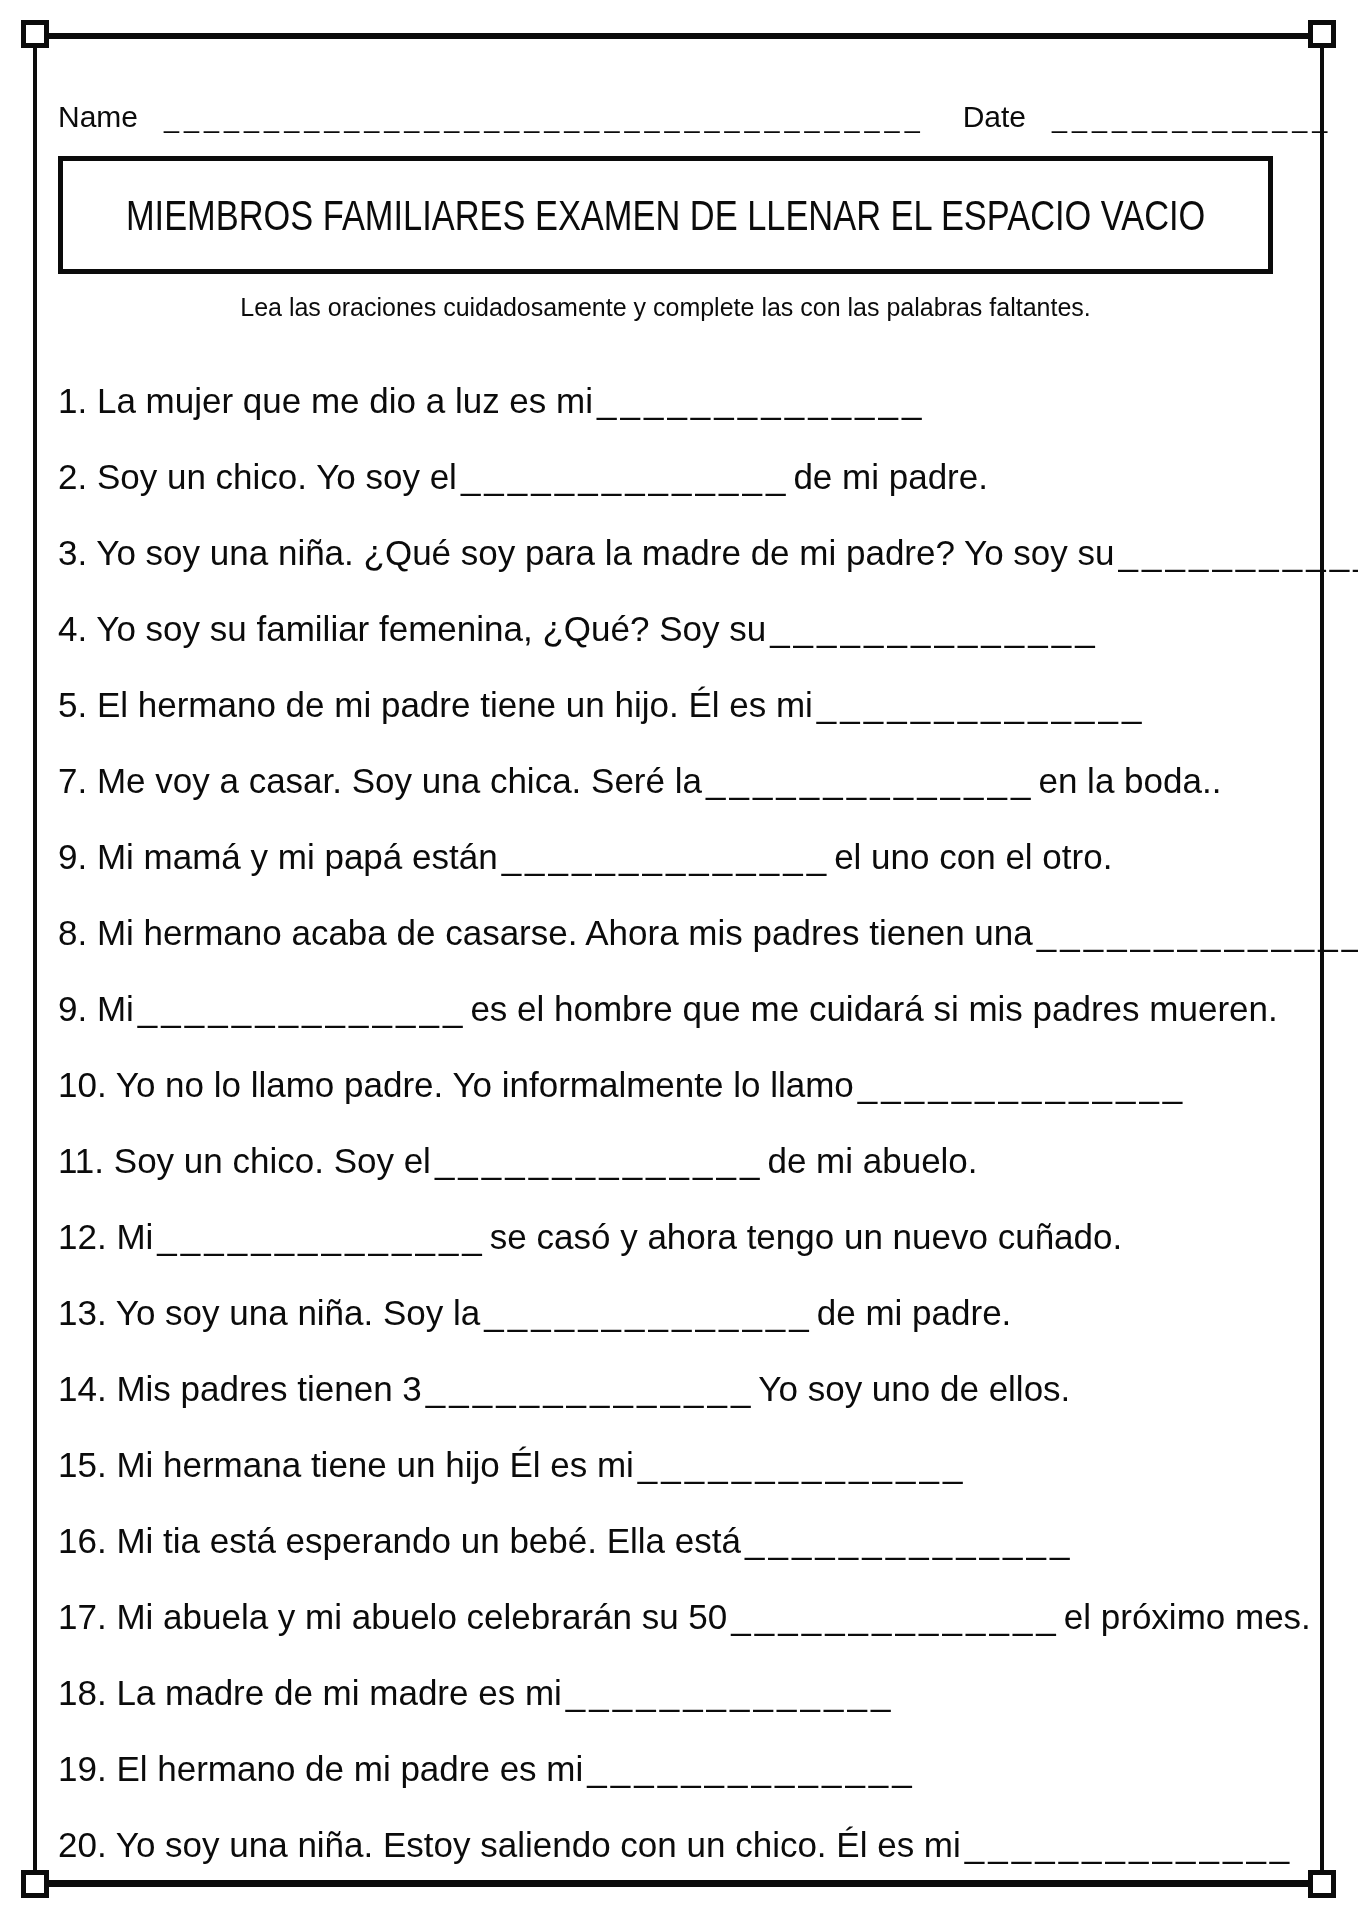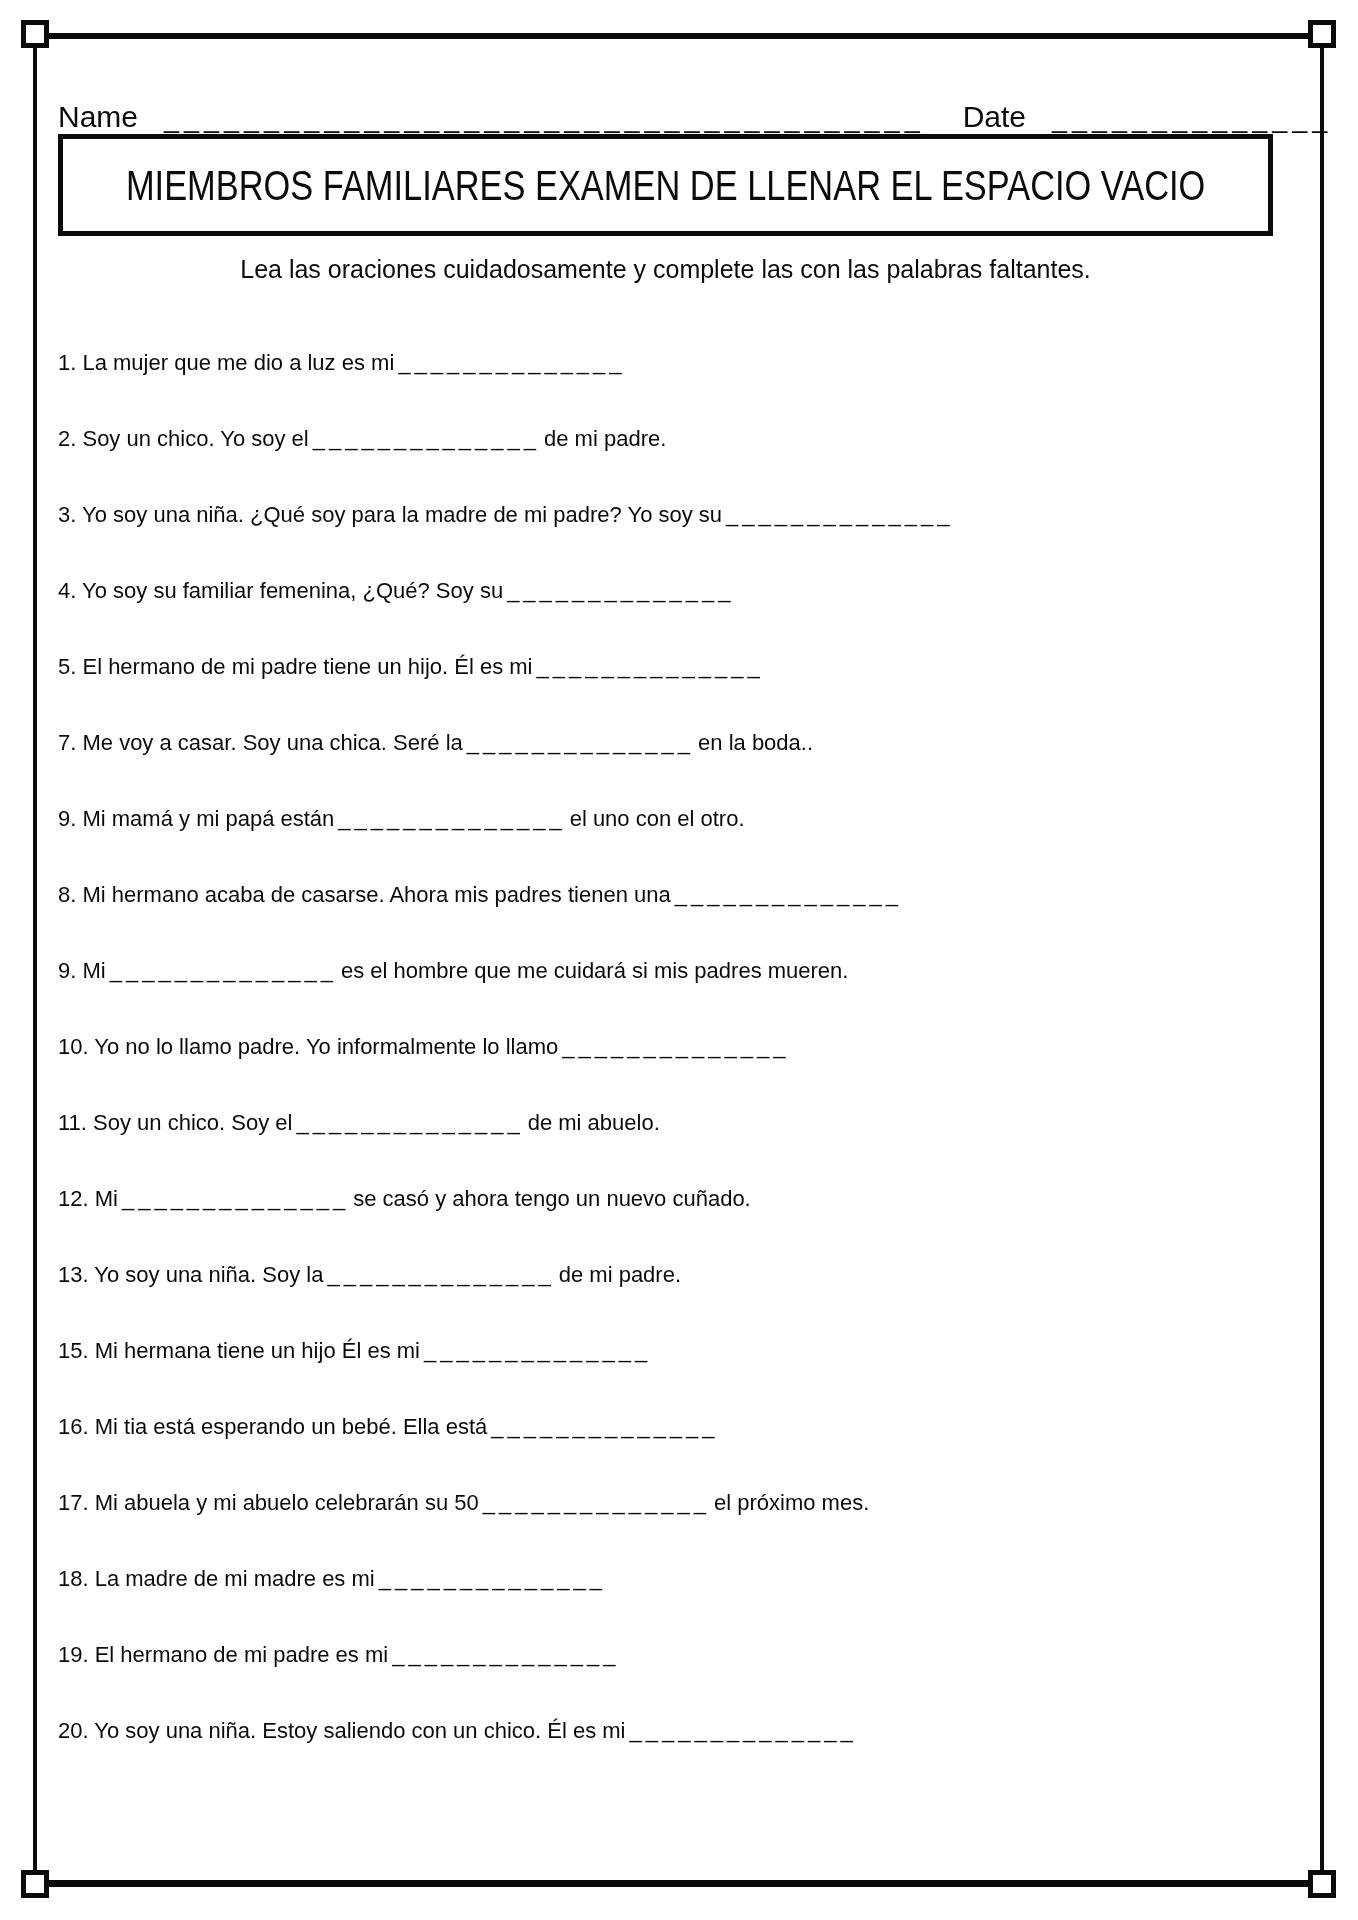--- a/index.html
+++ b/index.html
@@ -33,38 +33,38 @@
     display: flex; align-items: baseline;
     font-size: 30px; white-space: nowrap;
   }
   .fill-line {
     font-size: 27px; letter-spacing: 5px; line-height: 30px;
     margin-left: 26px; white-space: nowrap;
   }
   .date-label { margin-left: 38px; margin-top: 48px; }
 
   .title-box {
-    height: 102px;
+    margin-top: 22px; height: 118px;
     border: 5px solid #0b0b0b;
     display: flex; align-items: center; justify-content: center;
     overflow: hidden;
   }
   .title-text {
     font-size: 43px; white-space: nowrap;
     transform: scaleX(0.80); transform-origin: center;
   }
 
   .instructions {
     margin-top: 18px; text-align: center;
     font-size: 25px; line-height: 30px;
   }
 
   .questions { margin-top: 64px; }
   .question {
-    font-size: 22px; line-height: 30px;
+    font-size: 35px; line-height: 30px;
     margin-bottom: 46px; white-space: nowrap;
   }
   .blank {
     letter-spacing: 4px; margin: 0 4px;
   }
 </style>
 </head>
 <body>
 
 <div class="frame-line frame-top"></div>
@@ -112,20 +112,21 @@
     <div class="question"><span>9. Mi</span><span class="blank">______________</span><span>es el hombre que me cuidará si mis padres mueren.</span></div>
 
     <div class="question"><span>10. Yo no lo llamo padre. Yo informalmente lo llamo</span><span class="blank">______________</span><span></span></div>
 
     <div class="question"><span>11. Soy un chico. Soy el</span><span class="blank">______________</span><span>de mi abuelo.</span></div>
 
     <div class="question"><span>12. Mi</span><span class="blank">______________</span><span>se casó y ahora tengo un nuevo cuñado.</span></div>
 
     <div class="question"><span>13. Yo soy una niña. Soy la</span><span class="blank">______________</span><span>de mi padre.</span></div>
 
+    <div class="question"><span>14. Mis padres tienen 3</span><span class="blank">______________</span><span>Yo soy uno de ellos.</span></div>
 
     <div class="question"><span>15. Mi hermana tiene un hijo Él es mi</span><span class="blank">______________</span><span></span></div>
 
     <div class="question"><span>16. Mi tia está esperando un bebé. Ella está</span><span class="blank">______________</span><span></span></div>
 
     <div class="question"><span>17. Mi abuela y mi abuelo celebrarán su 50</span><span class="blank">______________</span><span>el próximo mes.</span></div>
 
     <div class="question"><span>18. La madre de mi madre es mi</span><span class="blank">______________</span><span></span></div>
 
     <div class="question"><span>19. El hermano de mi padre es mi</span><span class="blank">______________</span><span></span></div>

